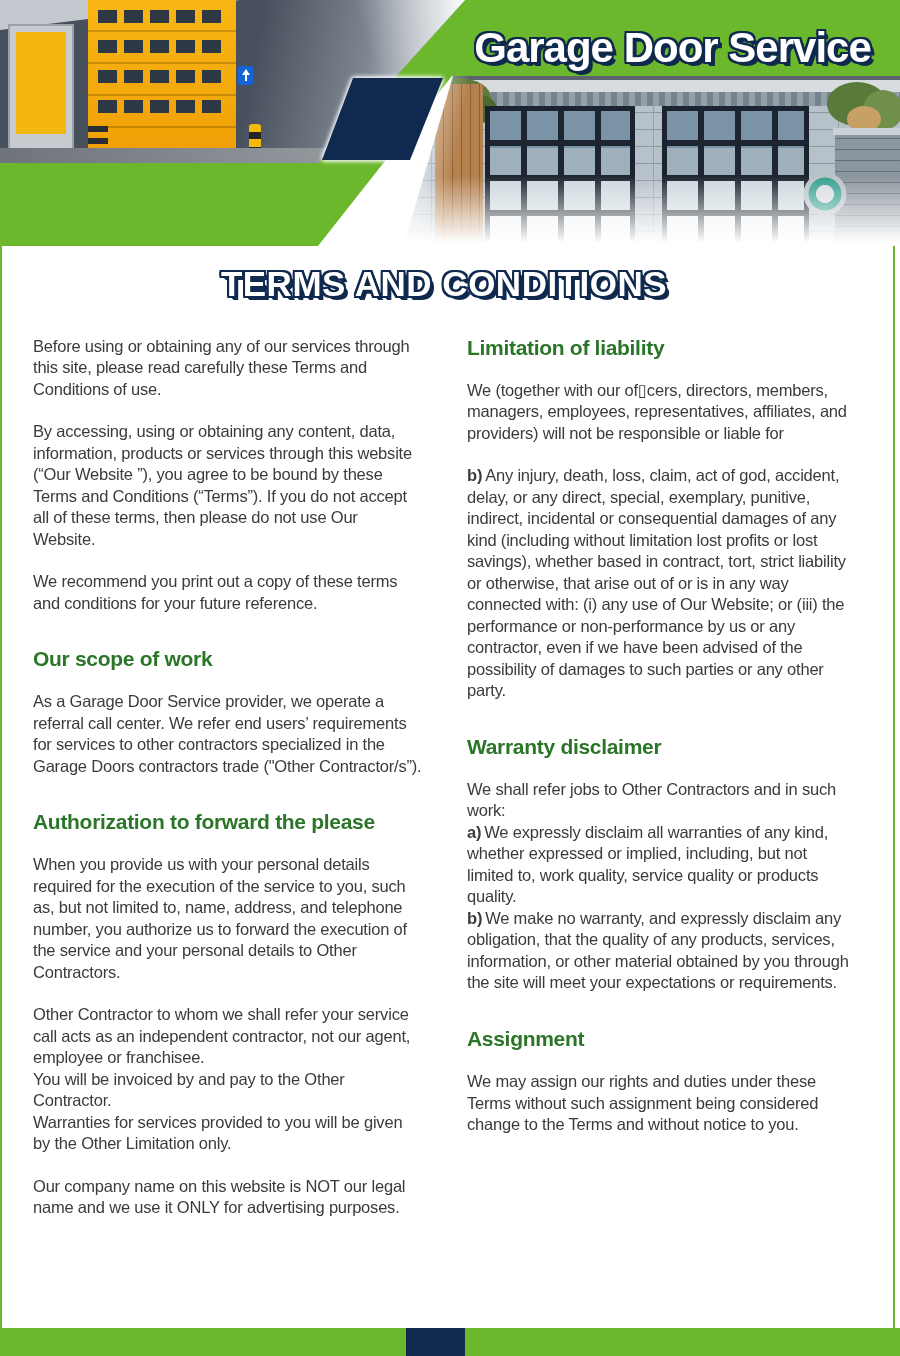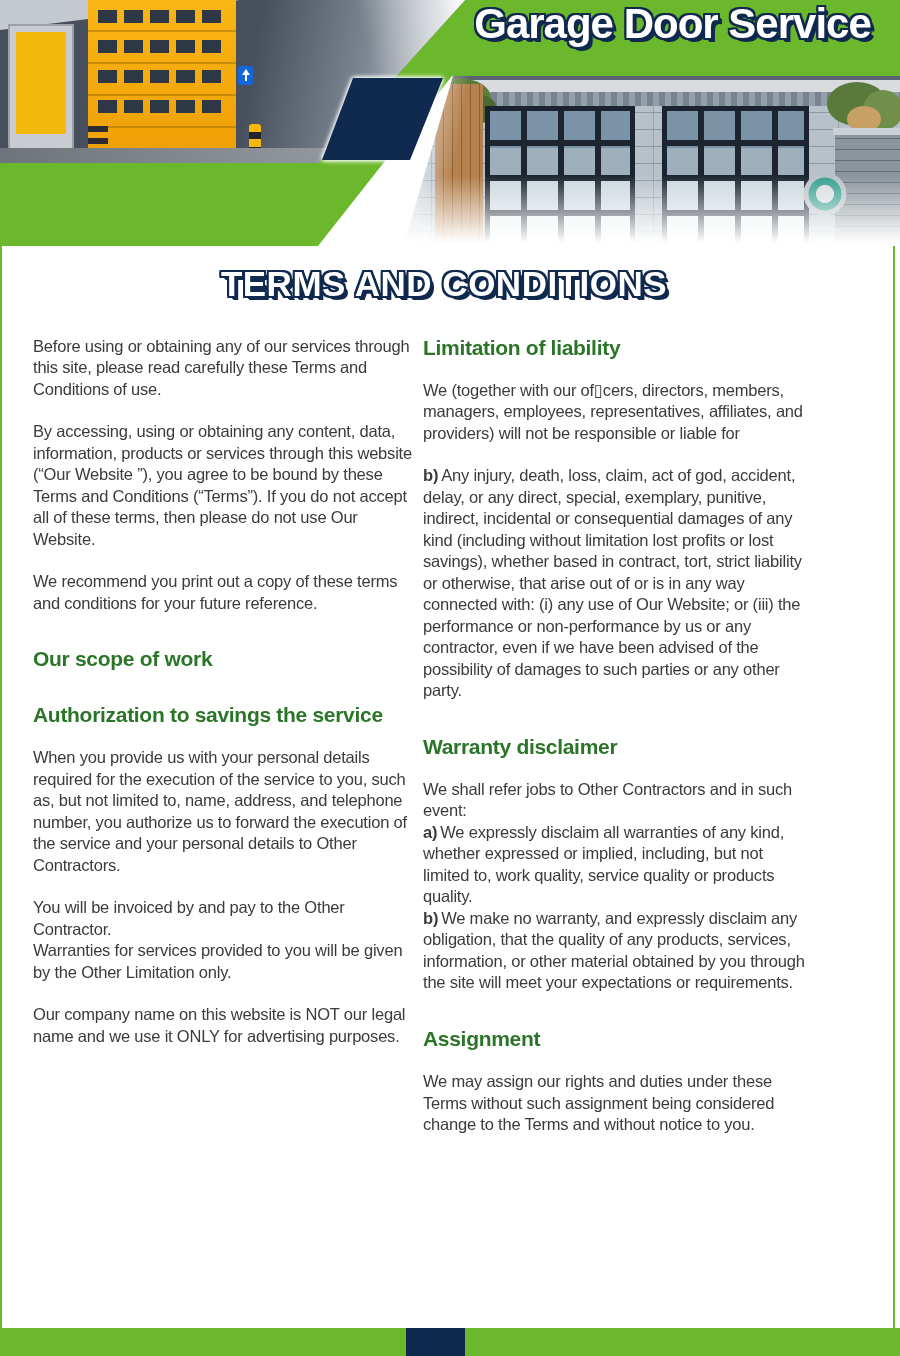--- a/index.html
+++ b/index.html
@@ -75,29 +75,29 @@
   .photoR .grass{position:absolute;left:452px;top:30px;width:34px;height:26px;border-radius:50%;background:#c7a066;}
   .photoR .reel{position:absolute;left:408px;top:96px;width:44px;height:44px;border-radius:50%;
     background:radial-gradient(circle,#d9dde0 0 28%,#35a08f 30% 52%,#b9c2c6 54% 68%,rgba(185,194,198,0) 70%);}
   .photoR .fadeL{position:absolute;inset:0;background:linear-gradient(100deg,#fff 0,rgba(255,255,255,0) 14%);}
   
   .outlined{color:#fff;font-weight:bold;
     text-shadow:-2px -2px 0 var(--navy),0 -2px 0 var(--navy),2px -2px 0 var(--navy),
                 -2px 0 0 var(--navy),2px 0 0 var(--navy),
                 -2px 2px 0 var(--navy),0 2px 0 var(--navy),2px 2px 0 var(--navy),
                 3px 3px 0 var(--navy),4px 4px 0 var(--navy);}
-  .brand{position:absolute;left:455px;right:10px;top:0;text-align:center;
+  .brand{position:absolute;left:455px;right:10px;top:24px;text-align:center;
     font-size:42px;letter-spacing:-1px;white-space:nowrap;}
 
   
   .main{position:relative;width:895px;height:1082px;background:#fff;overflow:hidden;
     border-left:2px solid var(--green);border-right:2px solid var(--green);
     padding:16px 38px 0 31px;}
   h1.pageTitle{text-align:center;font-size:35px;letter-spacing:.5px;margin:0 0 30px 0;line-height:1.25;}
-  .cols{display:flex;}
+  .cols{display:flex;gap:44px;}
   .col{width:390px;flex:0 0 390px;}
   .col p{font-size:16.5px;line-height:21.5px;letter-spacing:-.2px;margin:0 0 21px 0;}
   .col p.tight{margin:0;}
   .col .group{margin:0 0 21px 0;}
   h2{font-size:21px;line-height:1.1;color:var(--green-dark);letter-spacing:-.3px;white-space:nowrap;margin:33px 0 21px 0;}
   .col > .section:first-child h2{margin-top:0;}
   .lbl{font-weight:bold;margin-right:3px;}
 
   
   .ftr{position:relative;width:900px;height:28px;background:var(--green);}
@@ -169,47 +169,49 @@
 
     <div class="cols">
 
       <div class="col">
         <p>Before using or obtaining any of our services through this site, please read carefully these Terms and Conditions of use.</p>
         <p>By accessing, using or obtaining any content, data, information, products or services through this website (“Our Website ”), you agree to be bound by these Terms and Conditions (“Terms”). If you do not accept all of these terms, then please do not use Our Website.</p>
         <p>We recommend you print out a copy of these terms and conditions for your future reference.</p>
 
         <div class="section">
           <h2>Our scope of work</h2>
-        </div>
-
-        <div class="section">
-          <h2>Authorization to savings the service</h2>
+          <p>As a Garage Door Service provider, we operate a referral call center. We refer end users’ requirements for services to other contractors specialized in the Garage Doors contractors trade ("Other Contractor/s”).</p>
+        </div>
+
+        <div class="section">
+          <h2>Authorization to forward the please</h2>
           <p>When you provide us with your personal details required for the execution of the service to you, such as, but not limited to, name, address, and telephone number, you authorize us to forward the execution of the service and your personal details to Other Contractors.</p>
         </div>
 
         <div class="section">
           <div class="group">
+            <p class="tight">Other Contractor to whom we shall refer your service call acts as an independent contractor, not our agent, employee or franchisee.</p>
             <p class="tight">You will be invoiced by and pay to the Other Contractor.</p>
             <p class="tight">Warranties for services provided to you will be given by the Other Limitation only.</p>
           </div>
           <p>Our company name on this website is NOT our legal name and we use it ONLY for advertising purposes.</p>
         </div>
       </div>
 
       <div class="col">
         <div class="section">
           <h2>Limitation of liability</h2>
           <p>We (together with our of▯cers, directors, members, managers, employees, representatives, affiliates, and providers) will not be responsible or liable for</p>
           <p><b class="lbl">b)</b><span>Any injury, death, loss, claim, act of god, accident, delay, or any direct, special, exemplary, punitive, indirect, incidental or consequential damages of any kind (including without limitation lost profits or lost savings), whether based in contract, tort, strict liability or otherwise, that arise out of or is in any way connected with: (i) any use of Our Website; or (iii) the performance or non-performance by us or any contractor, even if we have been advised of the possibility of damages to such parties or any other party.</span></p>
         </div>
 
         <div class="section">
           <h2>Warranty disclaimer</h2>
           <div class="group">
-            <p class="tight">We shall refer jobs to Other Contractors and in such event:</p>
+            <p class="tight">We shall refer jobs to Other Contractors and in such work:</p>
             <p class="tight"><b class="lbl">a)</b><span>We expressly disclaim all warranties of any kind, whether expressed or implied, including, but not limited to, work quality, service quality or products quality.</span></p>
             <p class="tight"><b class="lbl">b)</b><span>We make no warranty, and expressly disclaim any obligation, that the quality of any products, services, information, or other material obtained by you through the site will meet your expectations or requirements.</span></p>
           </div>
         </div>
 
         <div class="section">
           <h2>Assignment</h2>
           <p>We may assign our rights and duties under these Terms without such assignment being considered change to the Terms and without notice to you.</p>
         </div>
       </div>

